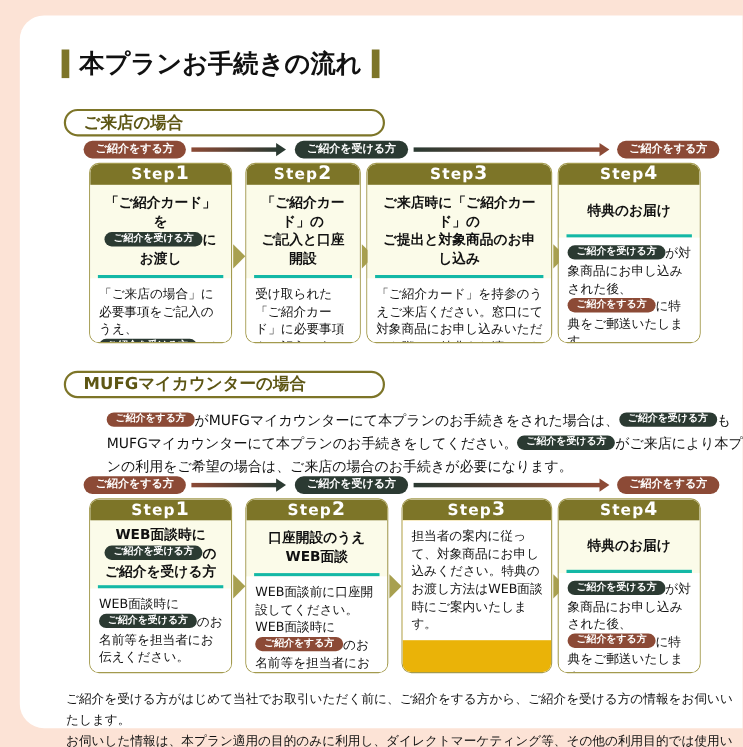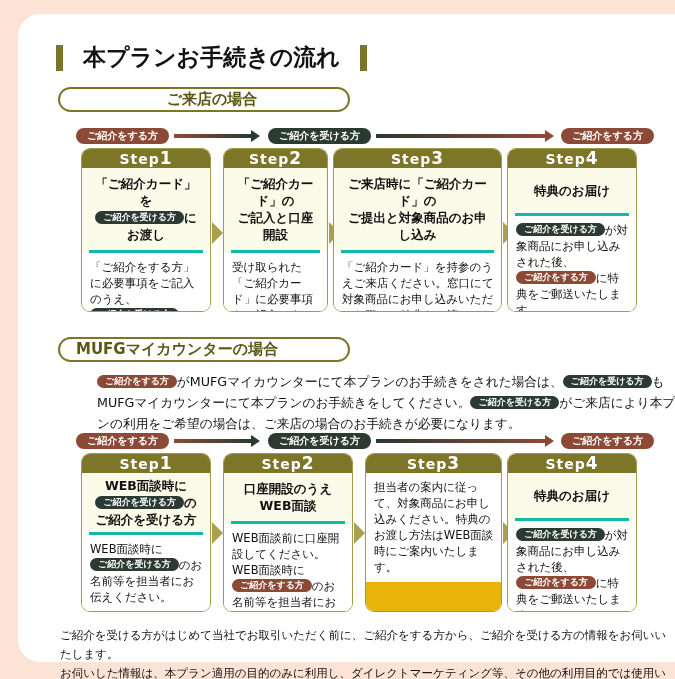--- a/index.html
+++ b/index.html
@@ -13,38 +13,38 @@
     position: absolute;
     left: 18px; top: 14px;
     width: 657px; height: 648px;
     background: #ffffff;
     border-radius: 22px 0 0 22px;
     box-sizing: border-box;
   }
   
   .page-title {
     position: absolute; left: 38px; top: 28px;
-    display: flex; align-items: center; gap: 20px;
+    display: flex; align-items: center; gap: 9px;
     font-size: 23px; font-weight: bold; color: #111;
     letter-spacing: 0px; white-space: nowrap;
   }
   .title-bar { width: 7px; height: 26px; background: #7d7528; display:block; }
   
   .sec-head {
     position: absolute;
     height: 25px;
     border: 2px solid #7d7528;
     border-radius: 14px;
     box-sizing: border-box;
     display: flex; align-items: center;
     color: #5d5614; font-weight: bold; font-size: 15px;
     padding-left: 16px;
     background: #fff;
   }
-  #sec1 { left: 40px; top: 73px; width: 292px; justify-content: center; }
+  #sec1 { left: 40px; top: 85px; width: 292px; }
   #sec2 { left: 40px; top: 323px; width: 292px; }
 
   
   .badge {
     display: inline-block;
     border-radius: 9px;
     color: #fff;
     font-size: 9px;
     font-weight: bold;
     line-height: 13px;
@@ -187,21 +187,21 @@
     <div class="step-inner">
       <div class="step-head">
         <span>Step</span><span class="num">1</span>
       </div>
       <div class="step-title">
         <span>「ご紹介カード」を</span><br>
         <span class="badge receiver">ご紹介を受ける方</span><span>にお渡し</span>
       </div>
       <div class="body-wrap">
         <div class="step-body">
-          <span>「ご紹介をする方」に必要事項をご記入のうえ、</span><span class="badge receiver">ご紹介を受ける方</span><span>にお渡しください。</span>
+          <span>「ご来店の場合」に必要事項をご記入のうえ、</span><span class="badge receiver">ご紹介を受ける方</span><span>にお渡しください。</span>
         </div>
       </div>
     </div>
   </div>
   <div class="tri" style="left:194px; top:208px;"></div>
 
   <div class="step" style="left:205px; top:134px; width:105px; height:164px;">
     <div class="step-inner">
       <div class="step-head">
         <span>Step</span><span class="num">2</span>

